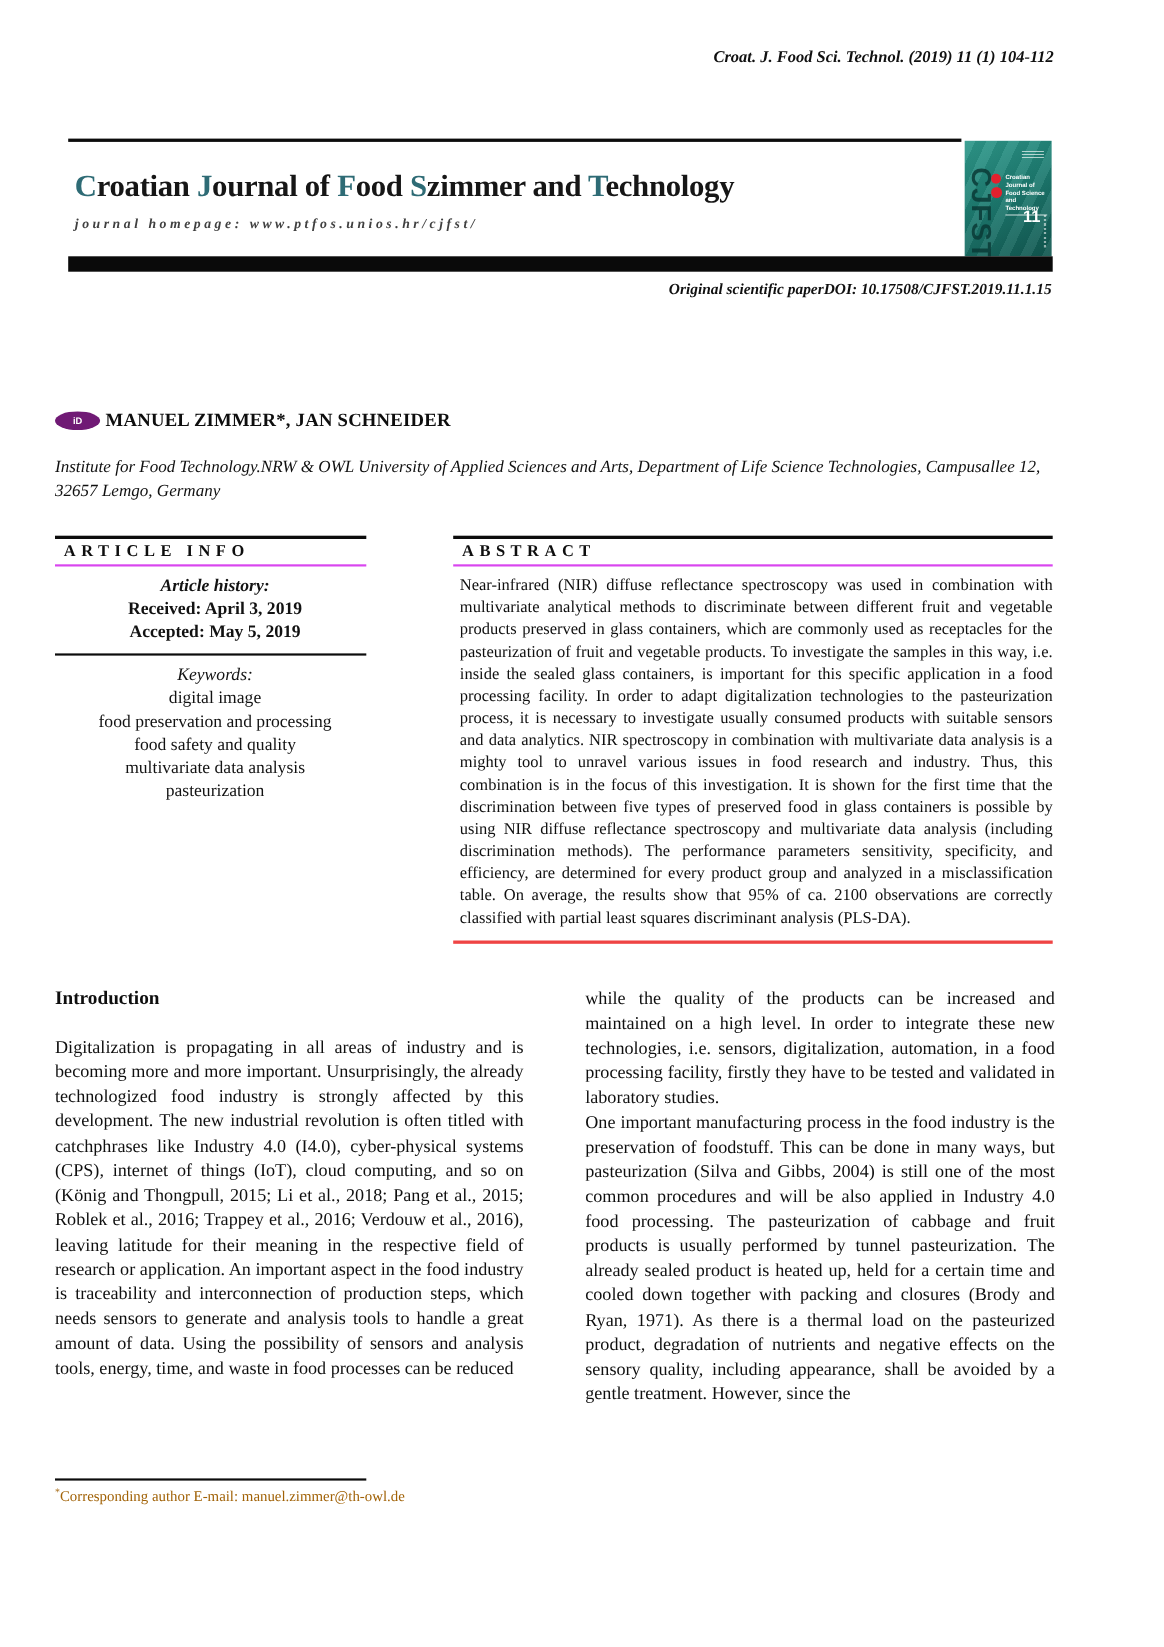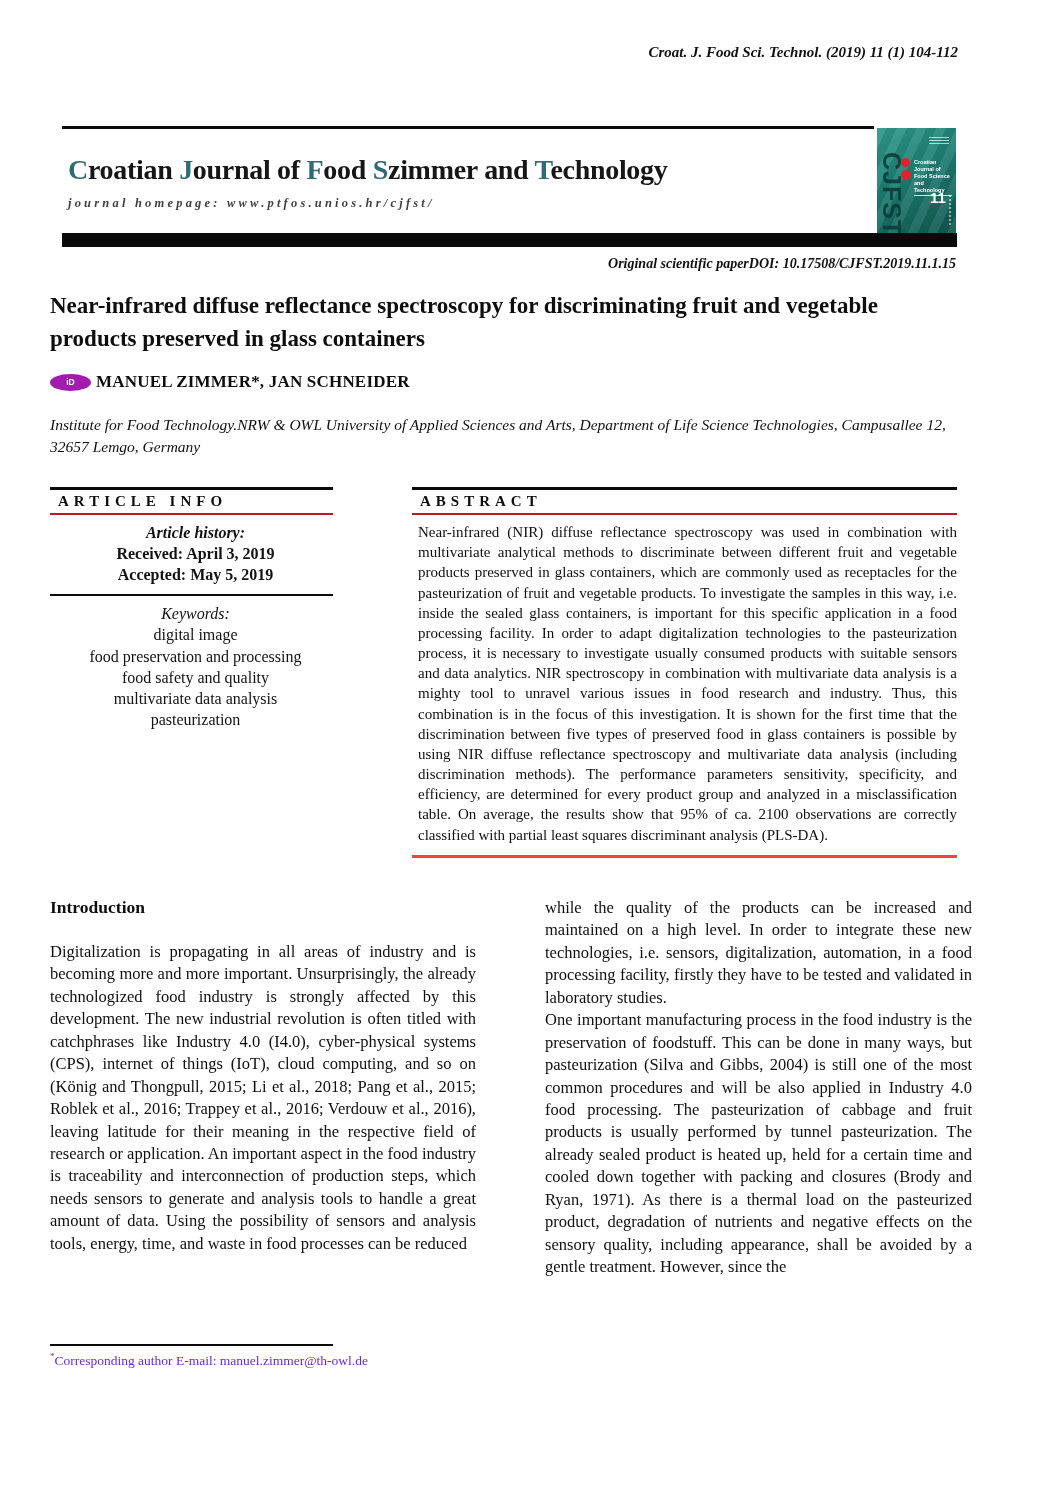--- a/index.html
+++ b/index.html
@@ -39,49 +39,49 @@
            background:repeating-linear-gradient(to bottom, rgba(255,255,255,0.55) 0 2px, transparent 2px 4px); }
 
   
   .meta-row { position:absolute; left:66px; top:256px; width:890px; display:flex; justify-content:flex-end;
            font-size:14px; font-weight:bold; font-style:italic; color:#101010; }
 
   
   .article-title { position:absolute; left:50px; top:290px; width:912px; font-size:23px; font-weight:bold;
            line-height:1.42; color:#0e0e0e; }
   .authors-row { position:absolute; left:50px; top:372px; display:flex; align-items:center; gap:5px; }
-  .orcid-icon { width:41px; height:17px; border-radius:50%; background:#a21caf; color:#ffffff;
+  .orcid-icon { width:41px; height:17px; border-radius:50%; background:#701a75; color:#ffffff;
            font-family:"Liberation Sans","DejaVu Sans",sans-serif; font-size:8.5px; font-weight:bold;
            display:flex; align-items:center; justify-content:center; }
   .authors { font-size:17px; font-weight:bold; letter-spacing:0.2px; color:#0e0e0e; }
   .affiliation { position:absolute; left:50px; top:414px; width:912px; font-style:italic; font-size:15.5px;
            line-height:1.45; color:#101010; }
 
   
   .info-col { position:absolute; left:50px; top:487px; width:283px; }
   .abs-col  { position:absolute; left:412px; top:487px; width:545px; }
-  .col-heading { border-top:3px solid #0c0c0c; border-bottom:2px solid #b91c1c; padding:3px 0 3px 8px;
+  .col-heading { border-top:3px solid #0c0c0c; border-bottom:2px solid #d946ef; padding:3px 0 3px 8px;
            font-size:15px; font-weight:bold; letter-spacing:5px; color:#0e0e0e; }
   .history-block { padding:7px 0 9px 8px; font-size:16px; font-weight:bold; line-height:1.32;text-align:center; }
   .block-label { font-style:italic; }
   .info-divider { border-top:2px solid #0c0c0c; }
   .keywords-block { padding:7px 0 0 8px; font-size:16px; font-weight:normal; line-height:1.32;text-align:center; }
   .abstract-text { padding:7px 0 10px 6px; font-size:15px; line-height:1.345; text-align:justify;
            border-bottom:3px solid #ef4444; color:#0f0f0f; }
 
   
   .section-heading { position:absolute; left:50px; top:897px; font-size:17.5px; font-weight:bold; color:#0e0e0e; }
   .body-col { font-size:16.5px; line-height:1.36; text-align:justify; color:#0f0f0f; }
   .body-left  { position:absolute; left:50px;  top:941px; width:426px; }
-  .body-right { position:absolute; left:545px; top:897px; width:427px; }
+  .body-right { position:absolute; left:532px; top:897px; width:427px; }
 
   
   .footnote { position:absolute; left:50px; top:1344px; width:500px; }
   .footnote-rule { width:283px; height:2px; background:#0c0c0c; }
-  .footnote-text { margin-top:5px; font-size:13.5px; color:#6d28d9; }
+  .footnote-text { margin-top:5px; font-size:13.5px; color:#a16207; }
   .footnote-text sup { font-size:9px; }
 </style>
 </head>
 <body>
 
 <div class="page">
 
   <div class="citation">Croat. J. Food Sci. Technol. (2019) 11 (1) 104-112</div>
 
   <div class="masthead">
@@ -109,21 +109,20 @@
     </div>
 
     <div class="black-bar"></div>
   </div>
 
   <div class="meta-row">
     <span>Original scientific paper</span>
     <span>DOI: 10.17508/CJFST.2019.11.1.15</span>
   </div>
 
-  <h1 class="article-title">Near-infrared diffuse reflectance spectroscopy for discriminating fruit and vegetable products preserved in glass containers</h1>
 
   <div class="authors-row">
     <span class="orcid-icon">iD</span>
     <span class="authors">MANUEL ZIMMER*, JAN SCHNEIDER</span>
   </div>
 
   <div class="affiliation">Institute for Food Technology.NRW &amp; OWL University of Applied Sciences and Arts, Department of Life Science Technologies, Campusallee 12, 32657 Lemgo, Germany</div>
 
   <div class="info-col">
     <div class="col-heading">ARTICLE INFO</div>

